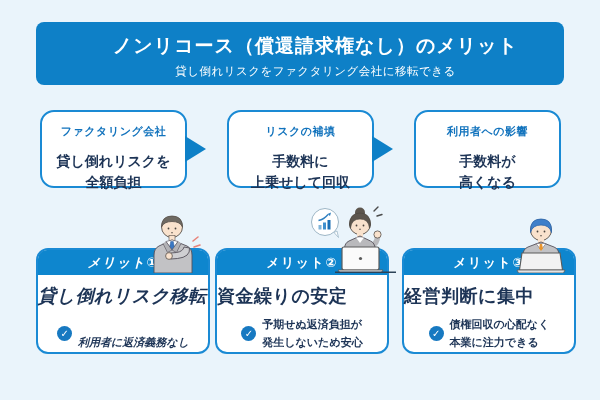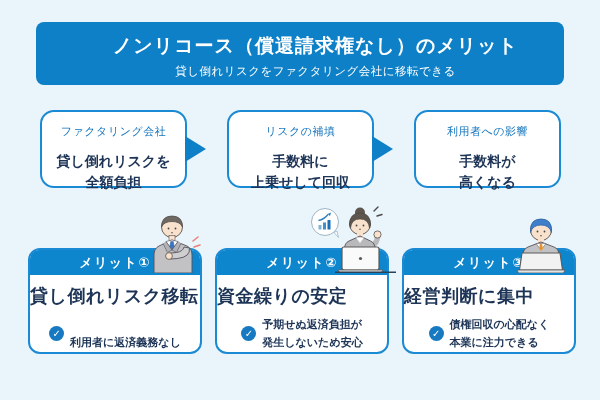--- a/index.html
+++ b/index.html
@@ -43,21 +43,21 @@
     background: #ffffff;
     border: 2px solid #1a8ad4;
     border-radius: 14px;
     text-align: center;
   }
   .flow-box.b1 { left: 40px; }
   .flow-box.b2 { left: 227px; }
   .flow-box.b3 { left: 414px; }
   .flow-label {
     margin-top: 12px;
-    font-size: 11px; font-weight: normal;
+    font-size: 11px; font-weight: bold;
     color: #1273bd;
     letter-spacing: 0.5px;
   }
   .flow-text {
     margin-top: 12px;
     font-size: 14px; font-weight: bold;
     color: #1d3456;
     line-height: 1.5;
   }
   .flow-arrow {
@@ -71,21 +71,21 @@
   .flow-arrow.a2 { left: 372px; }
 
   
   .card {
     position: absolute; top: 248px;
     width: 174px; height: 106px;
     background: #ffffff;
     border: 2px solid #1a8ad4;
     border-radius: 12px;
   }
-  .card.c1 { left: 28px; }
+  .card.c1 { left: 36px; font-style: italic; }
   .card.c2 { left: 215px; }
   .card.c3 { left: 402px; }
   .card-band {
     height: 25px;
     background: #0e86ce;
     border-radius: 9px 9px 0 0;
     text-align: center;
     color: #ffffff;
     font-size: 13px; font-weight: bold;
     letter-spacing: 1.5px;

